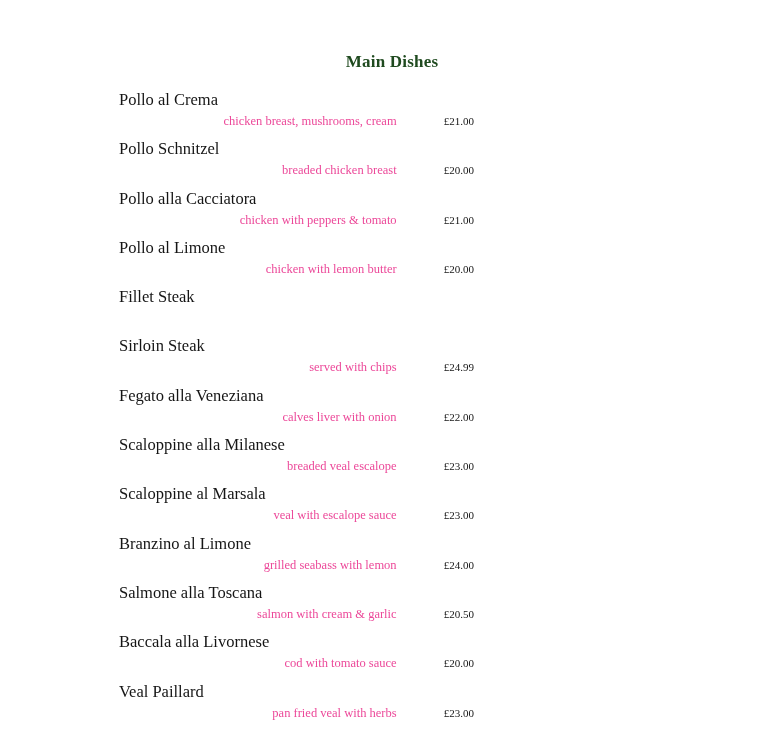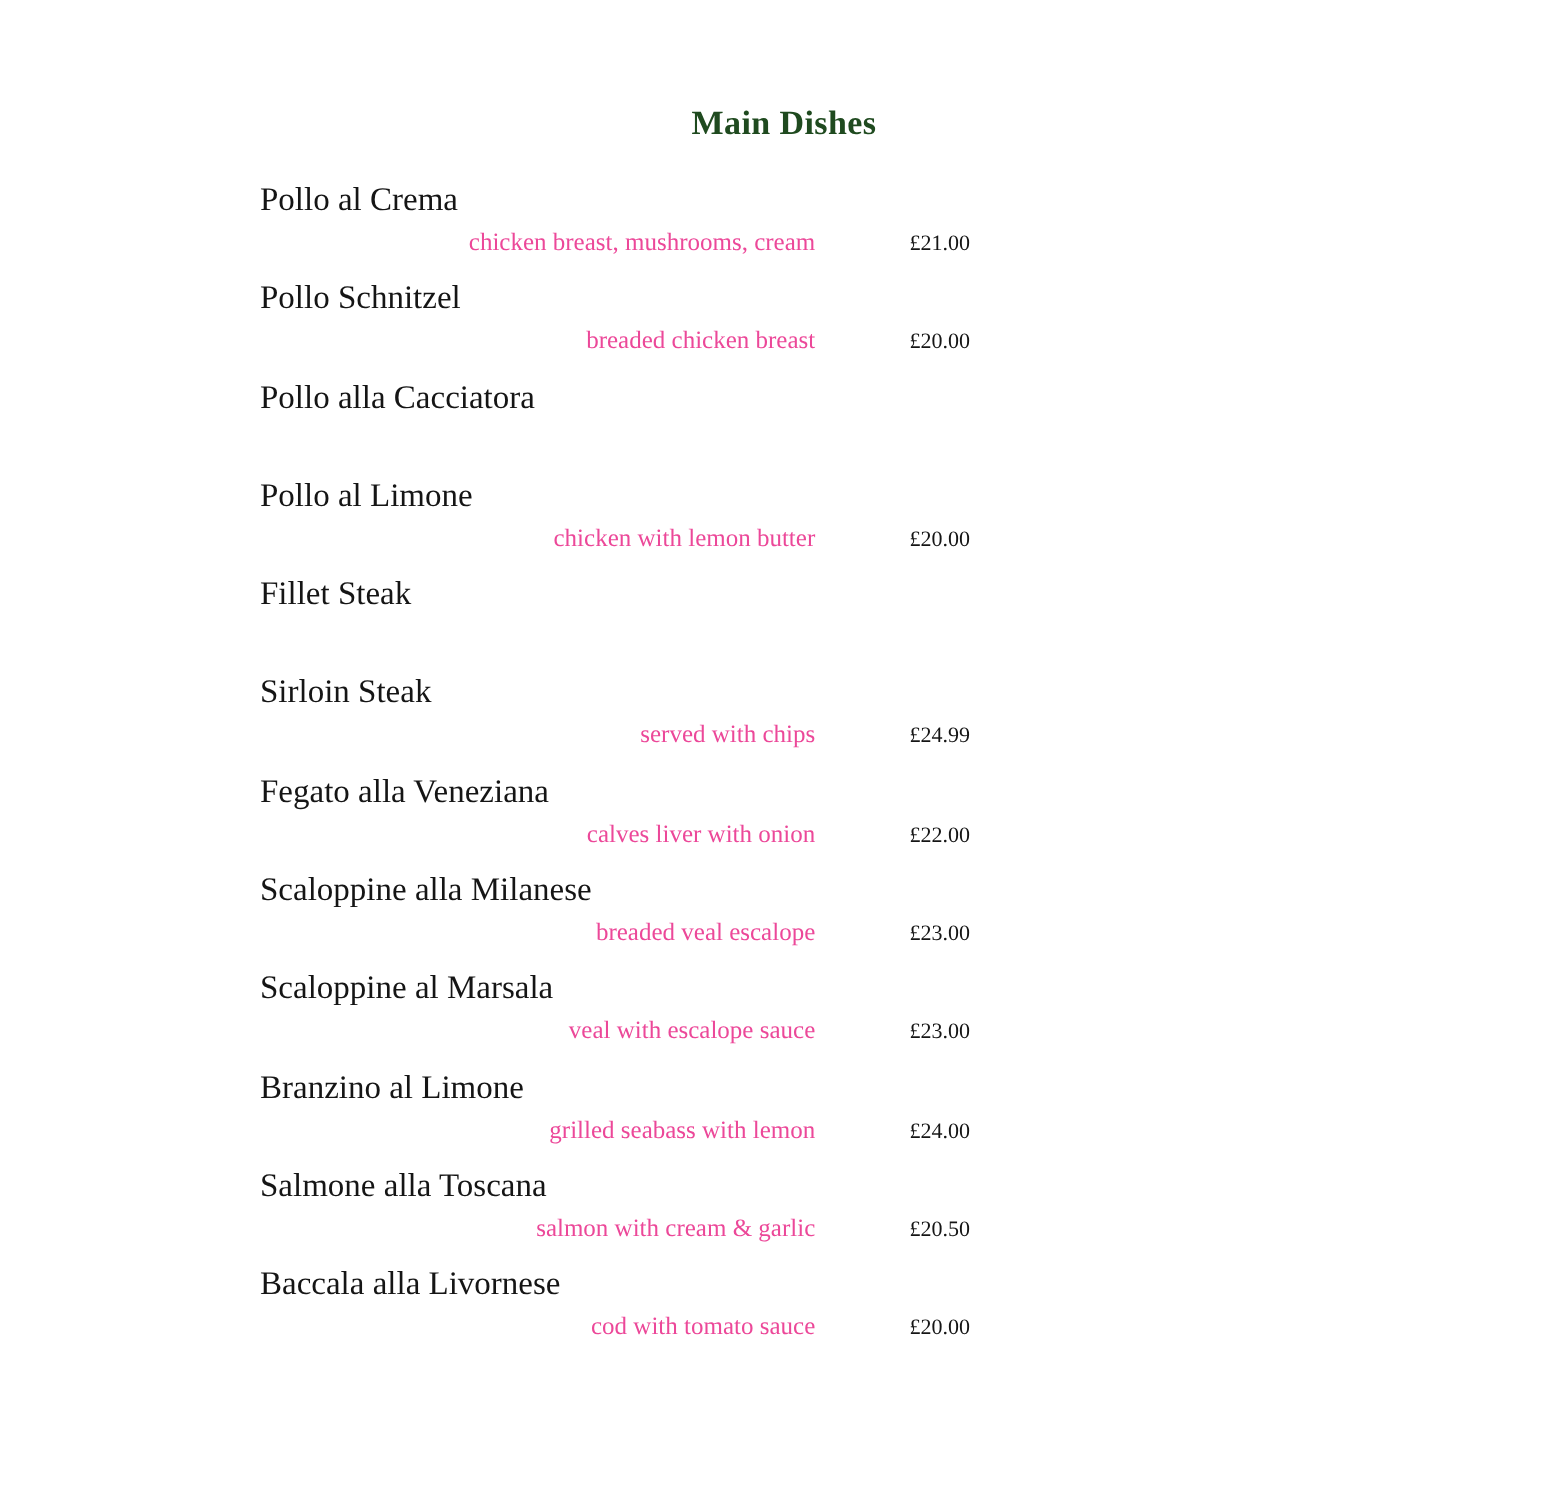--- a/index.html
+++ b/index.html
@@ -28,21 +28,21 @@
     text-align: center;
     font-family: "Liberation Serif", serif;
     font-weight: bold;
     font-size: 17px;
     color: #1f4a1f;
     letter-spacing: 0.2px;
   }
   .dishes {
     position: absolute;
     top: 90px;
-    left: 12px;
+    left: 1px;
     width: 744px;
   }
   .dish {
     position: relative;
     height: 49.3px;
   }
   .dish-name {
     position: absolute;
     left: 118px;
     top: 0;
@@ -79,20 +79,21 @@
       <div class="dish">
         <div class="dish-name">Pollo al Crema</div>
         <div class="dish-detail"><span class="desc">chicken breast, mushrooms, cream</span> <span class="price">£21.00</span></div>
       </div>
       <div class="dish">
         <div class="dish-name">Pollo Schnitzel</div>
         <div class="dish-detail"><span class="desc">breaded chicken breast</span> <span class="price">£20.00</span></div>
       </div>
       <div class="dish">
         <div class="dish-name">Pollo alla Cacciatora</div>
+        <div class="dish-detail"><span class="desc">chicken with peppers &amp; tomato</span> <span class="price">£21.00</span></div>
       </div>
       <div class="dish">
         <div class="dish-name">Pollo al Limone</div>
         <div class="dish-detail"><span class="desc">chicken with lemon butter</span> <span class="price">£20.00</span></div>
       </div>
       <div class="dish">
         <div class="dish-name">Fillet Steak</div>
       </div>
       <div class="dish">
         <div class="dish-name">Sirloin Steak</div>
@@ -115,15 +116,19 @@
         <div class="dish-detail"><span class="desc">grilled seabass with lemon</span> <span class="price">£24.00</span></div>
       </div>
       <div class="dish">
         <div class="dish-name">Salmone alla Toscana</div>
         <div class="dish-detail"><span class="desc">salmon with cream &amp; garlic</span> <span class="price">£20.50</span></div>
       </div>
       <div class="dish">
         <div class="dish-name">Baccala alla Livornese</div>
         <div class="dish-detail"><span class="desc">cod with tomato sauce</span> <span class="price">£20.00</span></div>
       </div>
+      <div class="dish">
+        <div class="dish-name">Veal Paillard</div>
+        <div class="dish-detail"><span class="desc">pan fried veal with herbs</span> <span class="price">£23.00</span></div>
+      </div>
     </div>
 
 </div>
 
 </body></html>

